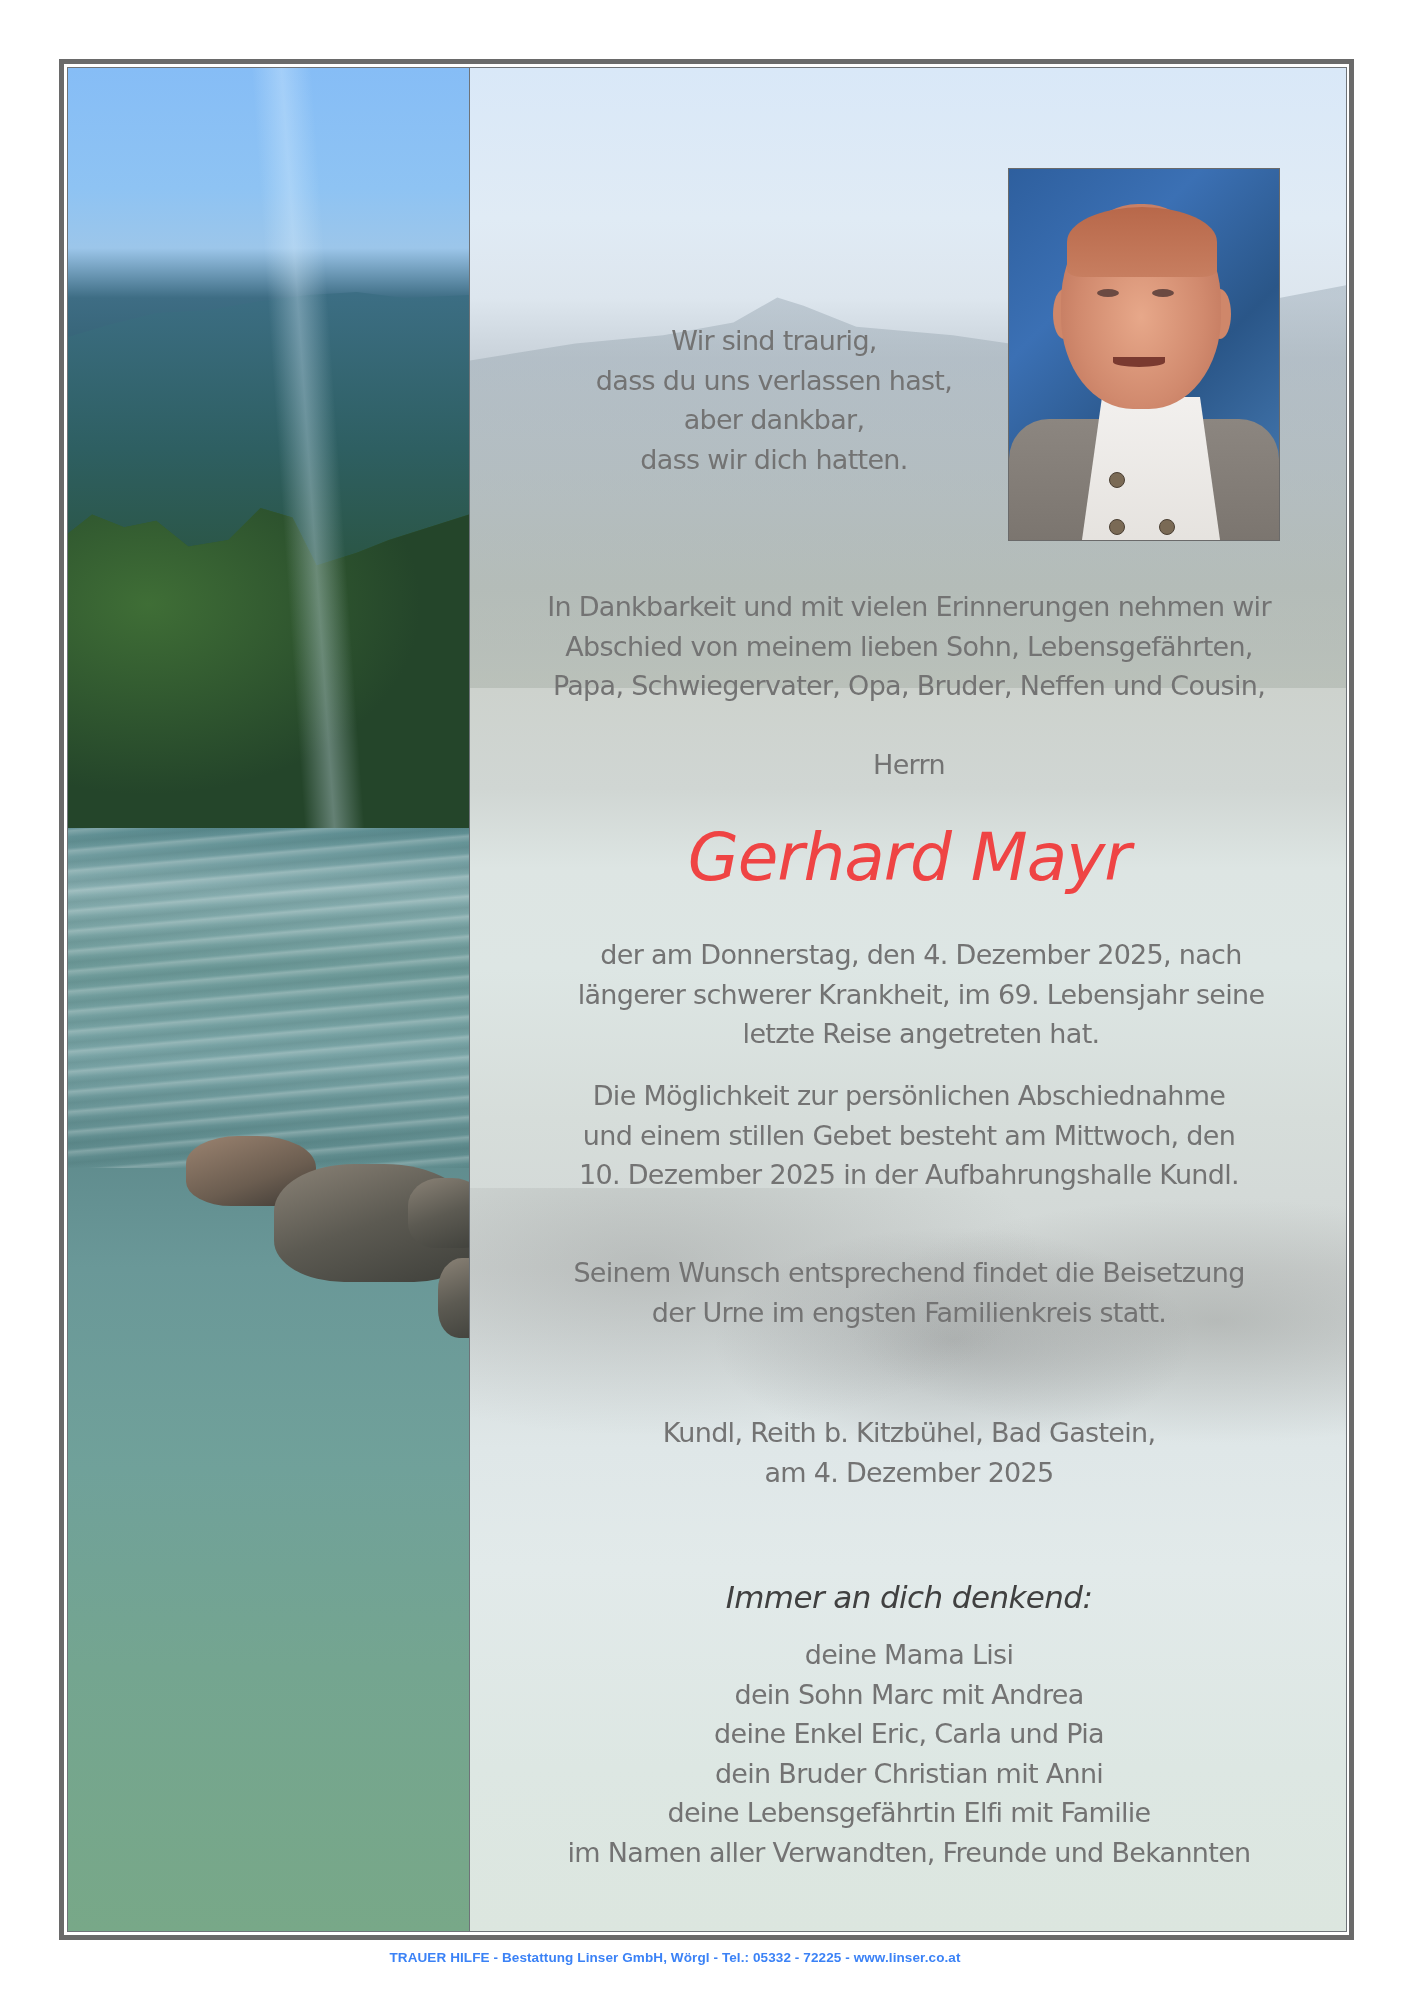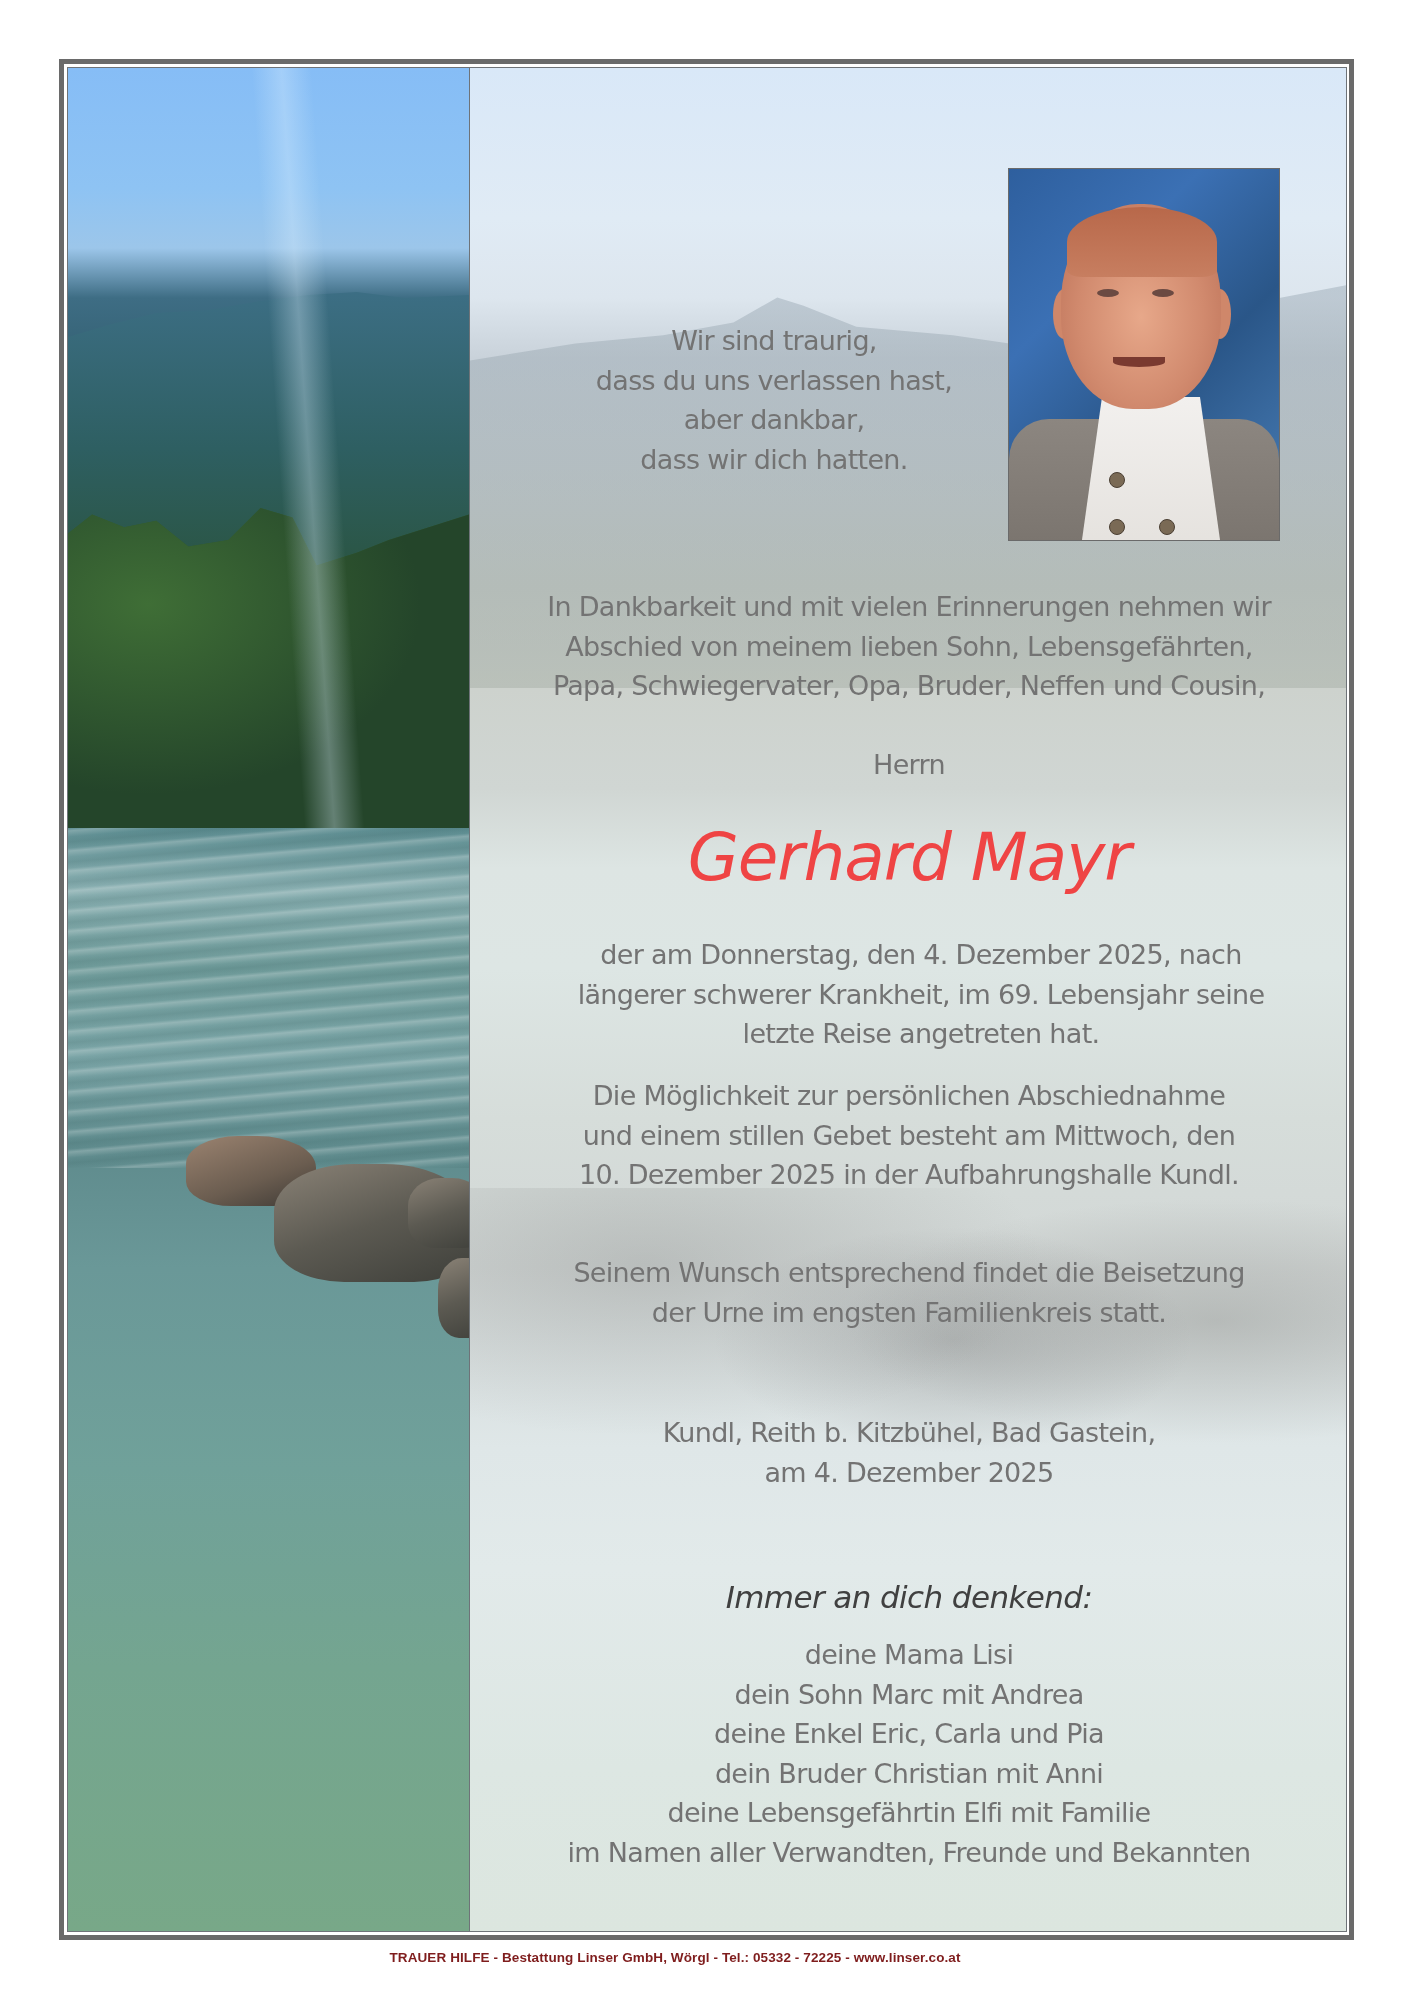--- a/index.html
+++ b/index.html
@@ -242,21 +242,21 @@
 
     .footer {
       position: absolute;
       left: 0; top: 1948px;
       width: 1350px;
       text-align: center;
       font-family: "Liberation Sans", sans-serif;
       font-weight: bold;
       font-size: 13.5px;
       line-height: 20px;
-      color: #7f1d1d;
+      color: #3b82f6;
       letter-spacing: 0.1px;
     }
   </style>
 </head>
 <body>
 
 <div class="frame"></div>
 
 <div class="panel">
 

